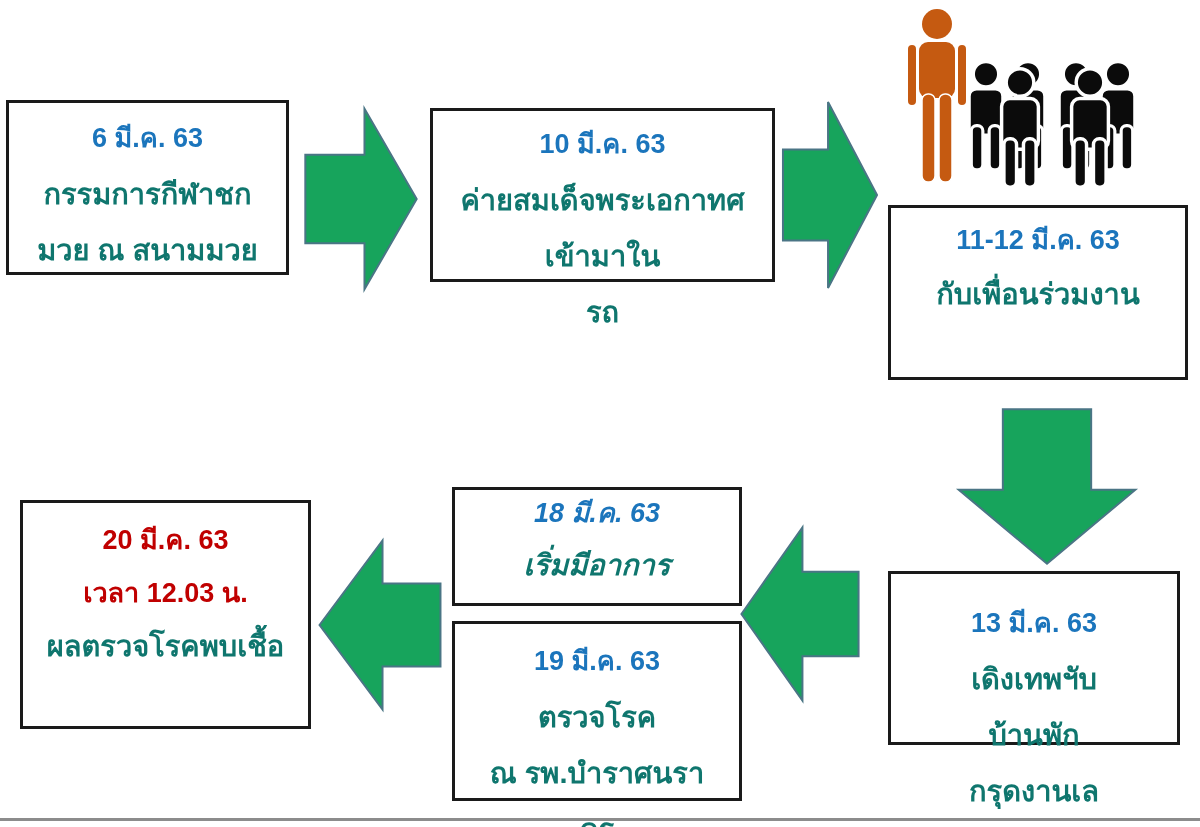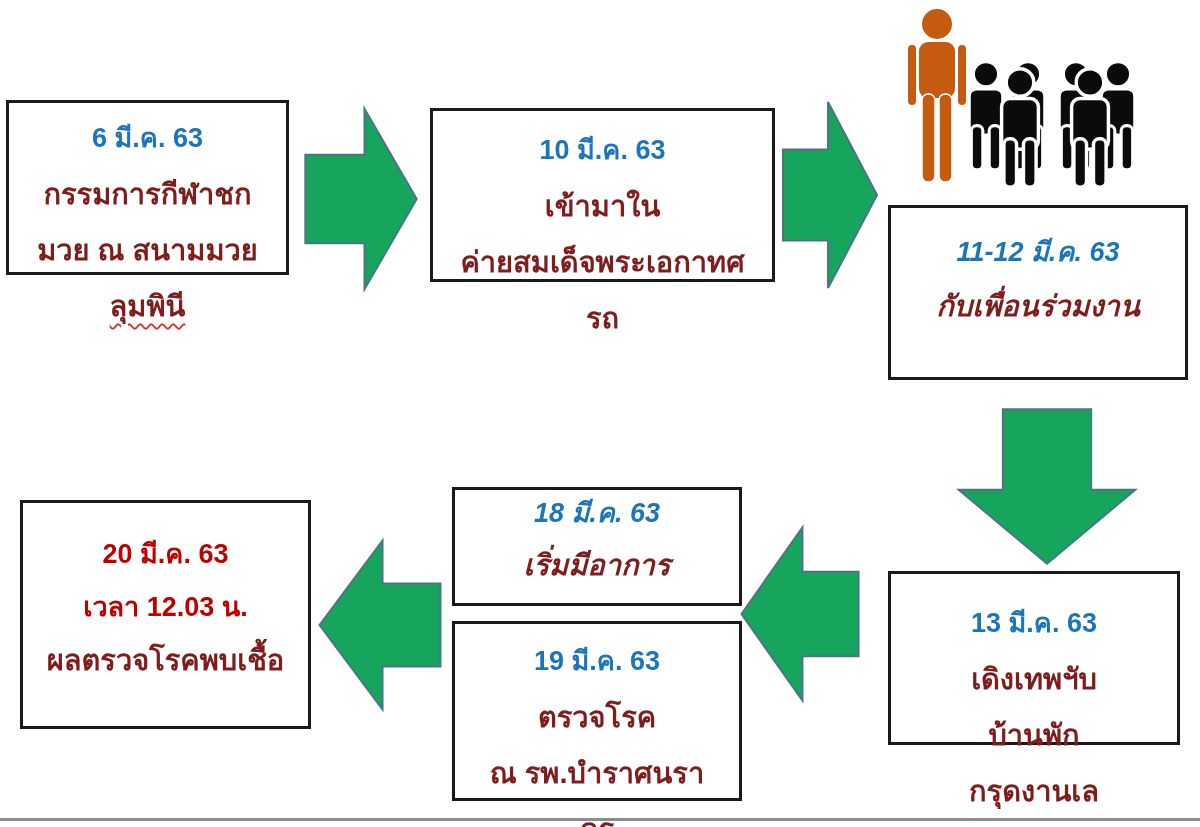--- a/index.html
+++ b/index.html
@@ -3,32 +3,32 @@
 <meta charset="utf-8">
 <style>
   html,body{margin:0;padding:0;}
   body{font-family:"Liberation Sans","DejaVu Sans",sans-serif;background:#e8e8e8;}
   .stage{position:relative;width:1200px;height:827px;background:#ffffff;overflow:hidden;}
 
   .node{position:absolute;text-align:center;font-weight:bold;}
   .box-border{position:absolute;left:0;top:0;box-sizing:border-box;border:3px solid #1a1a1a;background:#ffffff;width:100%;}
   .txt{position:relative;}
   .date{color:#1B75BC;font-size:27px;}
-  .line{color:#7f1d1d;font-size:29px;}
+  .line{color:#0f766e;font-size:29px;}
   .red{color:#C00000;}
   .misspell{text-decoration:underline wavy #e03030 2px;text-underline-offset:7px;}
 
   
   .n1{left:6px;top:100px;width:283px;}   .n1 .box-border{height:175px;} .n1 .txt{padding-top:10px;line-height:56px;}
-  .n2{left:430px;top:108px;width:345px;} .n2 .box-border{height:174px;} .n2 .txt{padding-top:14px;line-height:56px;}
-  .n3{left:888px;top:205px;width:300px;} .n3 .box-border{height:175px;} .n3 .txt{padding-top:20px;line-height:54px;font-style:italic;}
+  .n2{left:430px;top:108px;width:345px;} .n2 .box-border{height:174px;} .n2 .txt{padding-top:8px;line-height:56px;}
+  .n3{left:888px;top:205px;width:300px;} .n3 .box-border{height:175px;} .n3 .txt{padding-top:8px;line-height:54px;}
   .n4{left:888px;top:571px;width:292px;} .n4 .box-border{height:174px;} .n4 .txt{padding-top:24px;line-height:56px;}
   .n5{left:452px;top:487px;width:290px;} .n5 .box-border{height:119px;} .n5 .txt{line-height:52px;font-style:italic;}
   .n6{left:452px;top:621px;width:290px;} .n6 .box-border{height:180px;} .n6 .txt{padding-top:12px;line-height:56px;}
-  .n7{left:20px;top:500px;width:291px;}  .n7 .box-border{height:229px;} .n7 .txt{padding-top:28px;line-height:53px;}
+  .n7{left:20px;top:500px;width:291px;}  .n7 .box-border{height:229px;} .n7 .txt{padding-top:14px;line-height:53px;}
 
   .arrow{position:absolute;}
   .a1{left:303px;top:103px;width:116px;height:192px;}
   .a2{left:781px;top:96px;width:98px;height:198px;}
   .a3{left:955px;top:406px;width:184px;height:161px;}
   .a4{left:739px;top:522px;width:122px;height:184px;}
   .a5{left:317px;top:535px;width:126px;height:180px;}
   .arrow svg{display:block;width:100%;height:100%;}
 
   .person{position:absolute;left:897px;top:8px;width:80px;height:180px;}
@@ -41,36 +41,35 @@
 <body>
 
 <div class="stage">
 
   <div class="node n1">
     <div class="box-border"></div>
     <div class="txt">
       <div class="date">6 มี.ค. 63</div>
       <div class="line">กรรมการกีฬาชก</div>
       <div class="line">มวย ณ สนามมวย</div>
-      <div class="line"><span class="misspell">ลุมพินี</span></div>
     </div>
   </div>
 
   <div class="arrow a1">
     <svg viewBox="0 0 100 100" preserveAspectRatio="none">
       <polygon points="2,27 53,27 53,3 98,50 53,97 53,73 2,73" fill="#17A45C" stroke="#4A7585" stroke-width="2" vector-effect="non-scaling-stroke"></polygon>
     </svg>
   </div>
 
   <div class="node n2">
     <div class="box-border"></div>
     <div class="txt">
       <div class="date">10 มี.ค. 63</div>
+      <div class="line">ค่ายสมเด็จพระเอกาทศ</div>
       <div class="line">เข้ามาใน</div>
-      <div class="line">ค่ายสมเด็จพระเอกาทศ</div>
       <div class="line">รถ</div>
     </div>
   </div>
 
   <div class="arrow a2">
     <svg viewBox="0 0 100 100" preserveAspectRatio="none">
       <polygon points="2,27 48,27 48,3 98,50 48,97 48,73 2,73" fill="#17A45C" stroke="#4A7585" stroke-width="2" vector-effect="non-scaling-stroke"></polygon>
     </svg>
   </div>
 

